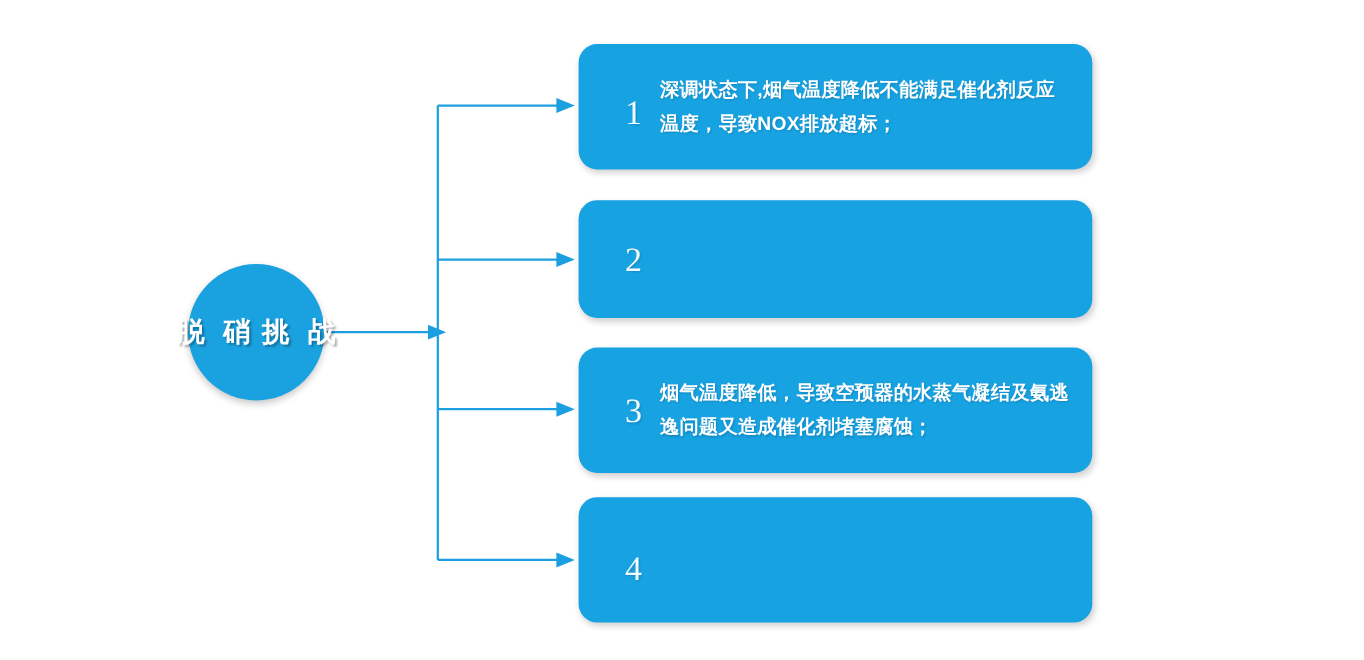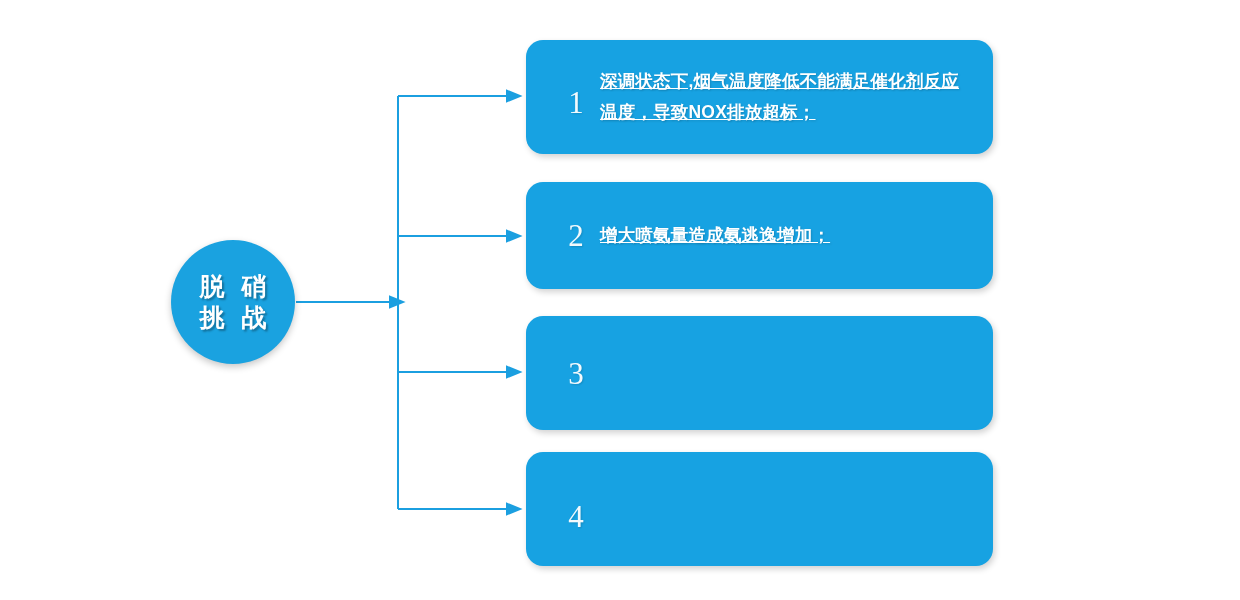--- a/index.html
+++ b/index.html
@@ -23,21 +23,21 @@
   .hub {
     position: absolute;
     left: 171px;
     top: 240px;
     width: 124px;
     height: 124px;
     border-radius: 50%;
     background: #1aa2e0;
     box-shadow: 0 3px 7px rgba(0,0,0,0.22);
     display: flex;
-    flex-direction: column;
+    flex-direction: row;
     align-items: center;
     justify-content: center;
   }
   .hub-line {
     color: #ffffff;
     font-size: 25px;
     font-weight: bold;
     letter-spacing: 5px;
     line-height: 31px;
     text-indent: 5px;
@@ -88,21 +88,20 @@
 
   .item-text {
     color: #ffffff;
     font-size: 17.5px;
     font-weight: bold;
     line-height: 31px;
     letter-spacing: 0.2px;
     margin-left: 2px;
     margin-right: 18px;
     text-shadow: 1px 1px 2px rgba(0,0,0,0.16);
-    text-decoration: underline;
   }
 </style>
 </head>
 <body>
 
 <div id="canvas">
 
   <svg class="connectors" viewBox="0 0 1240 600" width="1240" height="600" aria-hidden="true">
     <defs>
       <marker id="arrow" markerWidth="9" markerHeight="8" refX="0.6" refY="4" orient="auto" markerUnits="strokeWidth">
@@ -125,24 +124,24 @@
     <div class="hub-line">挑 战</div>
   </div>
 
   <div class="item-box b1">
     <div class="item-num">1</div>
     <div class="item-text">深调状态下,烟气温度降低不能满足催化剂反应温度，导致NOX排放超标；</div>
   </div>
 
   <div class="item-box b2">
     <div class="item-num">2</div>
-    <div class="item-text">增大喷氨量造成氨逃逸增加；</div>
   </div>
 
   <div class="item-box b3">
     <div class="item-num">3</div>
+    <div class="item-text">烟气温度降低，导致空预器的水蒸气凝结及氨逃逸问题又造成催化剂堵塞腐蚀；</div>
   </div>
 
   <div class="item-box b4">
     <div class="item-num">4</div>
   </div>
 
 </div>
 
 </body></html>

